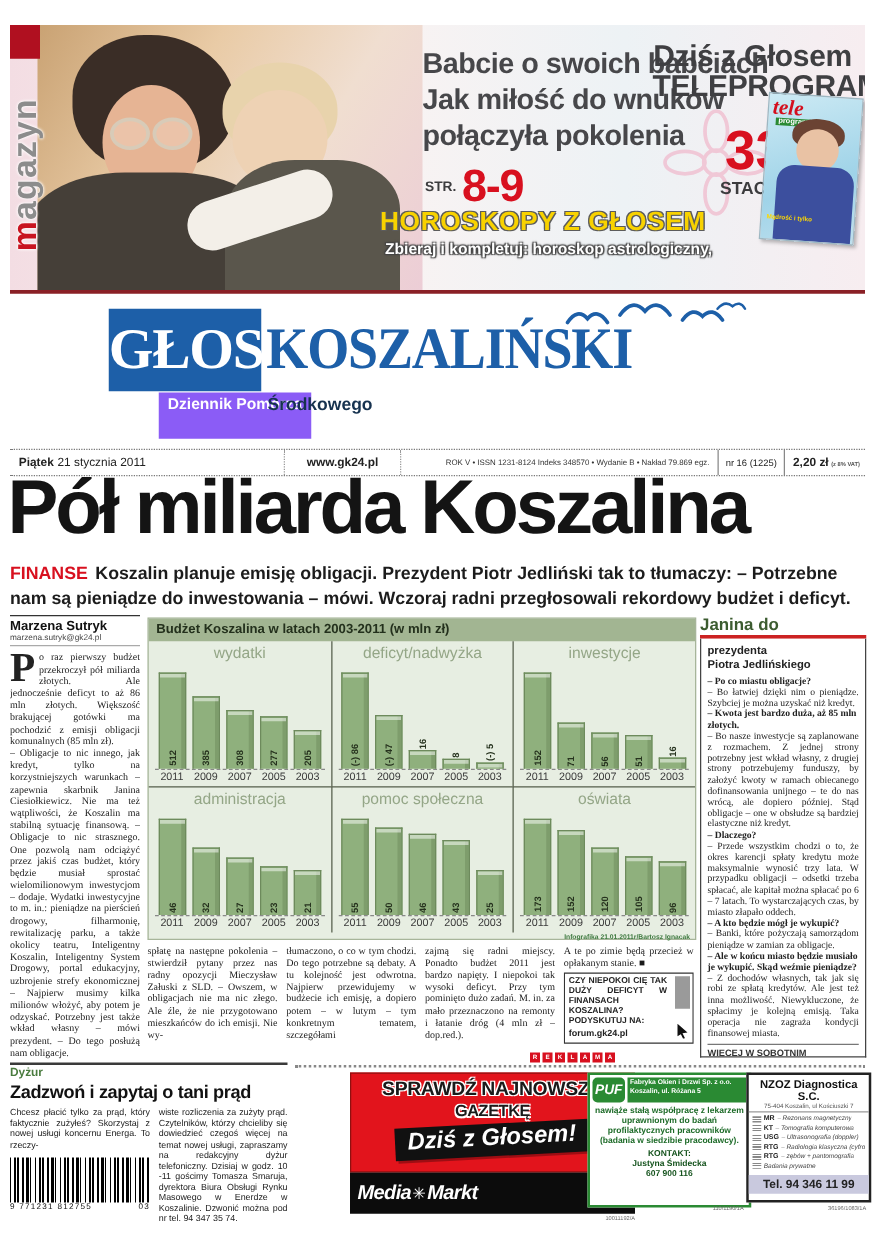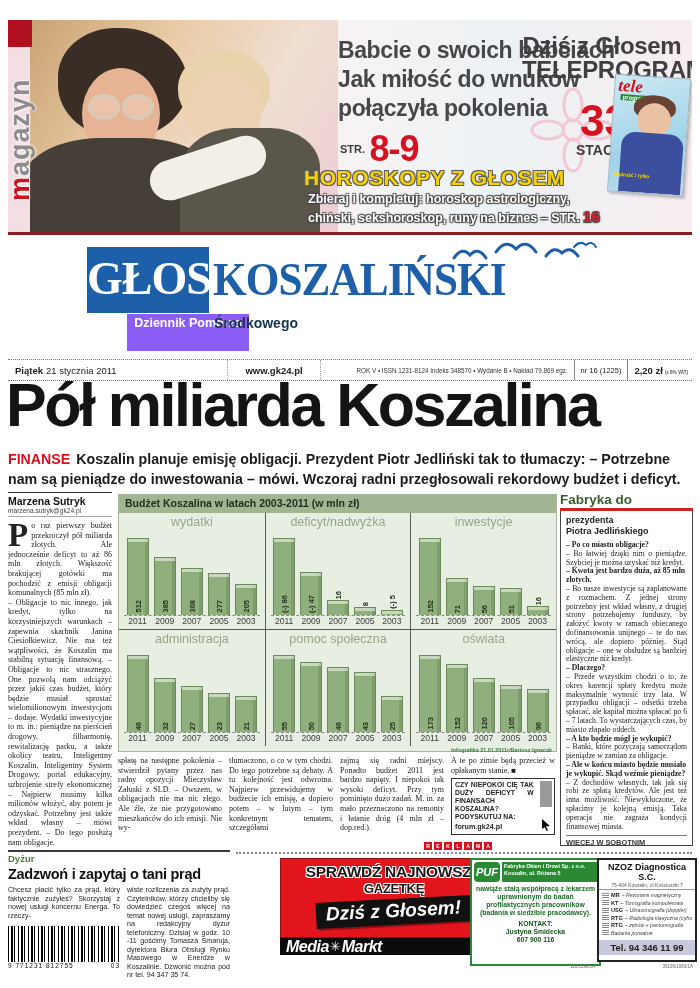--- a/index.html
+++ b/index.html
@@ -138,21 +138,21 @@
   .reklama-strip{position:absolute;left:424px;top:842px;display:flex;gap:2px;}
   .rk{width:8px;height:8px;background:#d8101f;color:#fff;font-size:5px;font-weight:bold;
       text-align:center;line-height:8px;}
   .ad-mm{position:absolute;left:236px;top:858px;width:228px;padding-left:44px;}
   .mm-red{background:#e2141c;border:1px solid #901010;height:74px;text-align:center;padding-top:4px;}
   .mm-l1{font-size:15.5px;font-weight:800;color:#1a1a1a;letter-spacing:-0.3px;
       text-shadow:1px 1px 0 #fff,-1px 1px 0 #fff,1px -1px 0 #fff,-1px -1px 0 #fff;}
   .mm-banner{display:inline-block;background:#111;color:#fff;font-style:italic;font-weight:800;
       font-size:19px;padding:1px 10px 3px 10px;transform:rotate(-3deg);margin-top:3px;
       box-shadow:2px 2px 0 rgba(0,0,0,.3);}
-  .mm-black{background:#0c0c0c;height:17px;display:flex;align-items:center;padding:0 6px;}
+  .mm-black{background:#0c0c0c;height:33px;display:flex;align-items:center;padding:0 6px;}
   .mm-logo{color:#fff;font-style:italic;font-weight:800;font-size:16px;letter-spacing:-0.5px;}
   .mm-gear{color:#fff;font-size:13px;margin:0 1px;}
   .mm-slogan{color:#fff;font-size:7.5px;font-weight:bold;margin-left:auto;margin-top:44px;}
   .ad-code{font-size:4.5px;color:#666;text-align:right;margin-top:1px;}
   .ad-puf{position:absolute;left:470px;top:858px;width:123px;background:#fff;border:2px solid #2a8a33;
       padding:2px;height:100px;}
   .puf-head{display:flex;gap:2px;}
   .puf-logo{width:26px;height:20px;background:#2a8a33;color:#fff;font-weight:800;font-style:italic;
       font-size:11px;text-align:center;line-height:20px;border-radius:4px;}
   .puf-htext{background:#2a8a33;color:#fff;font-size:5.4px;font-weight:bold;line-height:6.6px;
@@ -225,24 +225,20 @@
       <span class="tt">tele</span>
       <span class="tp">program</span>
       <span class="hairc"></span>
       <span class="face"></span>
       <span class="bodyc"></span>
       <span class="ytext">Mądrość i tylko</span>
     </div>
 
     <div class="horo-t">HOROSKOPY Z GŁOSEM</div>
     <div class="horo-s" style="top:172px;">Zbieraj i kompletuj: horoskop astrologiczny,</div>
-    <div class="horo-s" style="top:188px;">
-      <span>chiński, sekshoroskop, runy na biznes – STR.</span>
-      <span class="pg">16</span>
-    </div>
   </div>
   <div class="banner-line"></div>
 
   <div class="glos-box">GŁOS</div>
   <div class="kosz">KOSZALIŃSKI</div>
   <svg class="birds" width="150" height="26" viewBox="0 0 150 26">
     <g fill="none" stroke="#1d5fa8" stroke-width="3" stroke-linecap="round">
       <path d="M6 20 Q14 8 22 17 Q30 8 38 20"></path>
       <path d="M48 14 Q58 0 68 11 Q78 0 88 14"></path>
       <path d="M98 18 Q106 7 114 15 Q122 7 130 18"></path>
@@ -521,21 +517,21 @@
         <div class="forum-q">CZY NIEPOKOI CIĘ TAK DUŻY DEFICYT W FINANSACH KOSZALINA? PODYSKUTUJ NA:</div>
         <div class="forum-url">forum.gk24.pl</div>
         <svg class="cursor-ic" width="10" height="12" viewBox="0 0 10 12">
           <path d="M1 0 L9 7 L5 7.5 L7 11.5 L5.5 12 L3.7 8.3 L1 10 Z" fill="#111"></path>
         </svg>
       </div>
     </div>
   </div>
 
   <div class="qacol">
-    <div class="qa-head">Fabryka do</div>
+    <div class="qa-head">Janina do</div>
     <div class="qa-rule"></div>
     <div class="qa-box">
       <div class="qa-sub">prezydenta
 Piotra Jedlińskiego</div>
       <div>
           <div class="qa-q">– Po co miastu obligacje?</div>
           <div class="qa-a">– Bo łatwiej dzięki nim o pieniądze. Szybciej je można uzyskać niż kredyt.</div>
           <div class="qa-q">– Kwota jest bardzo duża, aż 85 mln złotych.</div>
           <div class="qa-a">– Bo nasze inwestycje są zaplanowane z rozmachem. Z jednej strony potrzebny jest wkład własny, z drugiej strony potrzebujemy funduszy, by założyć kwoty w ramach obiecanego dofinansowania unijnego – te do nas wrócą, ale dopiero później. Stąd obligacje – one w obsłudze są bardziej elastyczne niż kredyt.</div>
           <div class="qa-q">– Dlaczego?</div>

